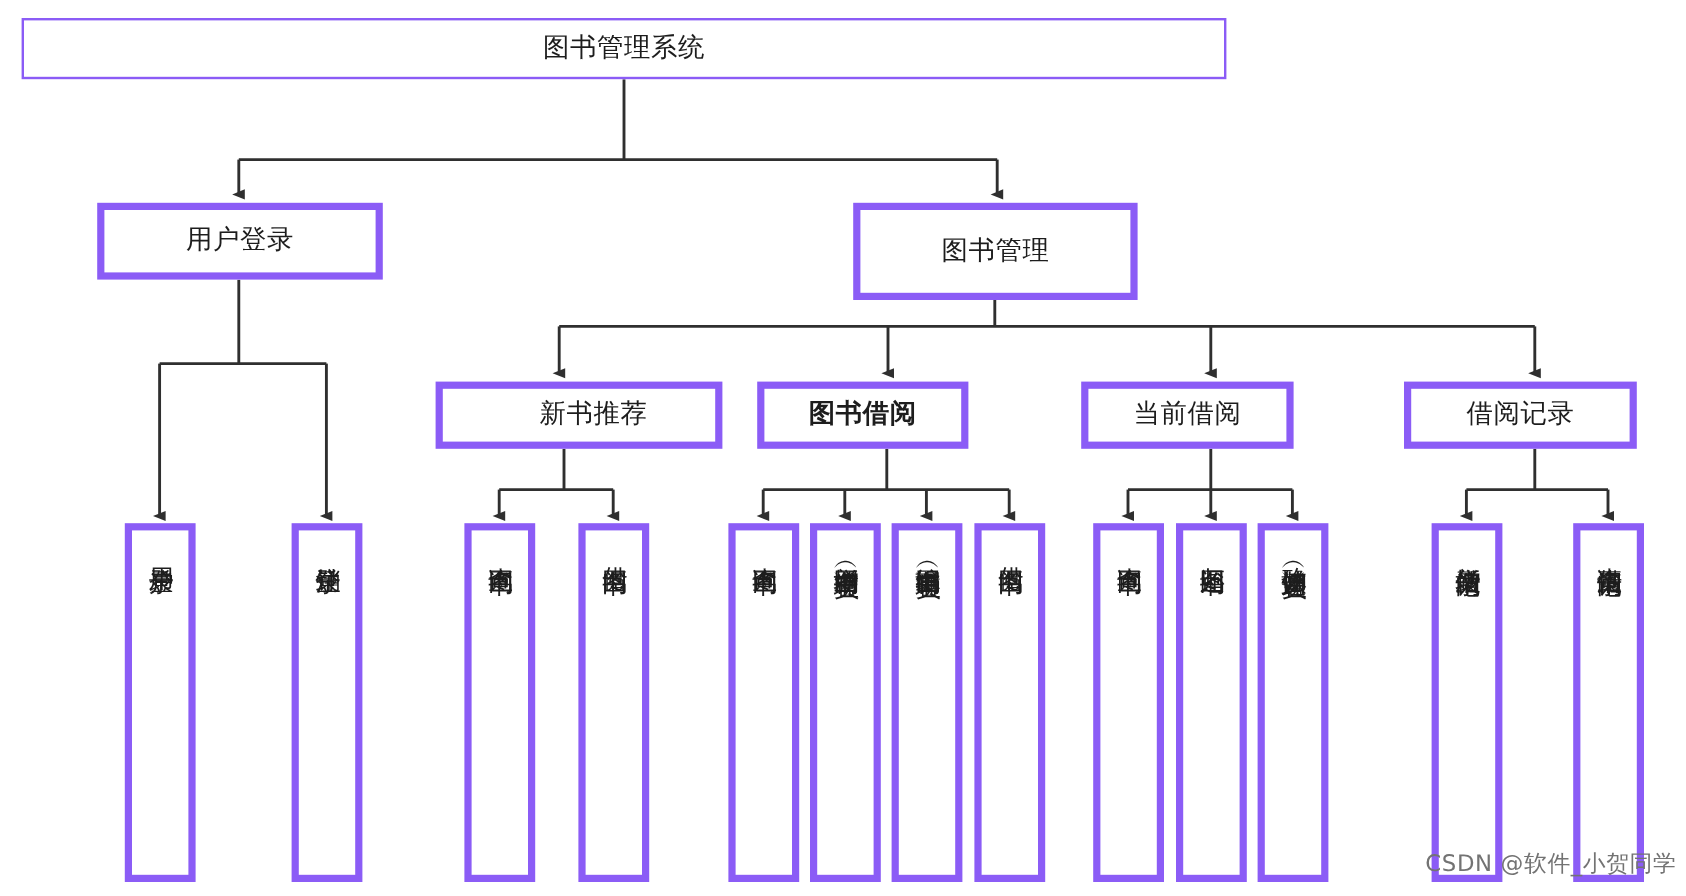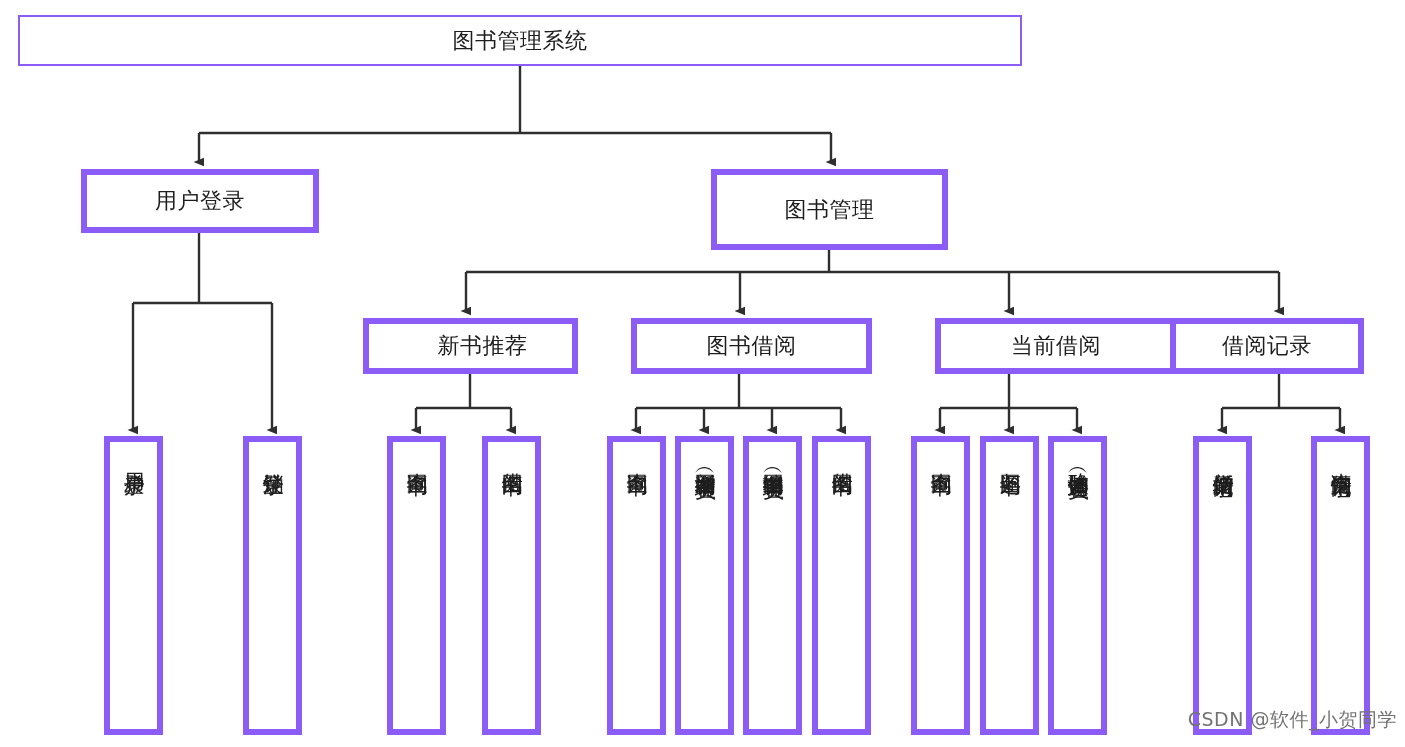--- a/index.html
+++ b/index.html
@@ -130,27 +130,27 @@
     <span class="node-label">图书管理系统</span>
   </div>
 
   <div class="node" style="left:81px; top:169px; width:238px; height:64px;">
     <span class="node-label">用户登录</span>
   </div>
   <div class="node" style="left:711px; top:169px; width:237px; height:81px;">
     <span class="node-label">图书管理</span>
   </div>
 
-  <div class="node" style="left:363px; top:318px; width:215px; height:56px;padding-left:24px;">
+  <div class="node" style="left:363px; top:318px; width:239px; height:56px;padding-left:24px;">
     <span class="node-label">新书推荐</span>
   </div>
-  <div class="node" style="left:631px; top:318px; width:241px; height:56px;">
+  <div class="node" style="left:631px; top:318px; width:176px; height:56px;font-weight:bold;">
     <span class="node-label">图书借阅</span>
   </div>
-  <div class="node" style="left:901px; top:318px; width:242px; height:56px;margin-left:34px;">
+  <div class="node" style="left:901px; top:318px; width:177px; height:56px;">
     <span class="node-label">当前借阅</span>
   </div>
   <div class="node" style="left:1170px; top:318px; width:194px; height:56px;">
     <span class="node-label">借阅记录</span>
   </div>
 
   <div class="node leaf" style="left:104px; top:436px; width:59px; height:299px;">
     <span class="node-label">用户登录</span>
   </div>
   <div class="node leaf" style="left:243px; top:436px; width:59px; height:299px;">

